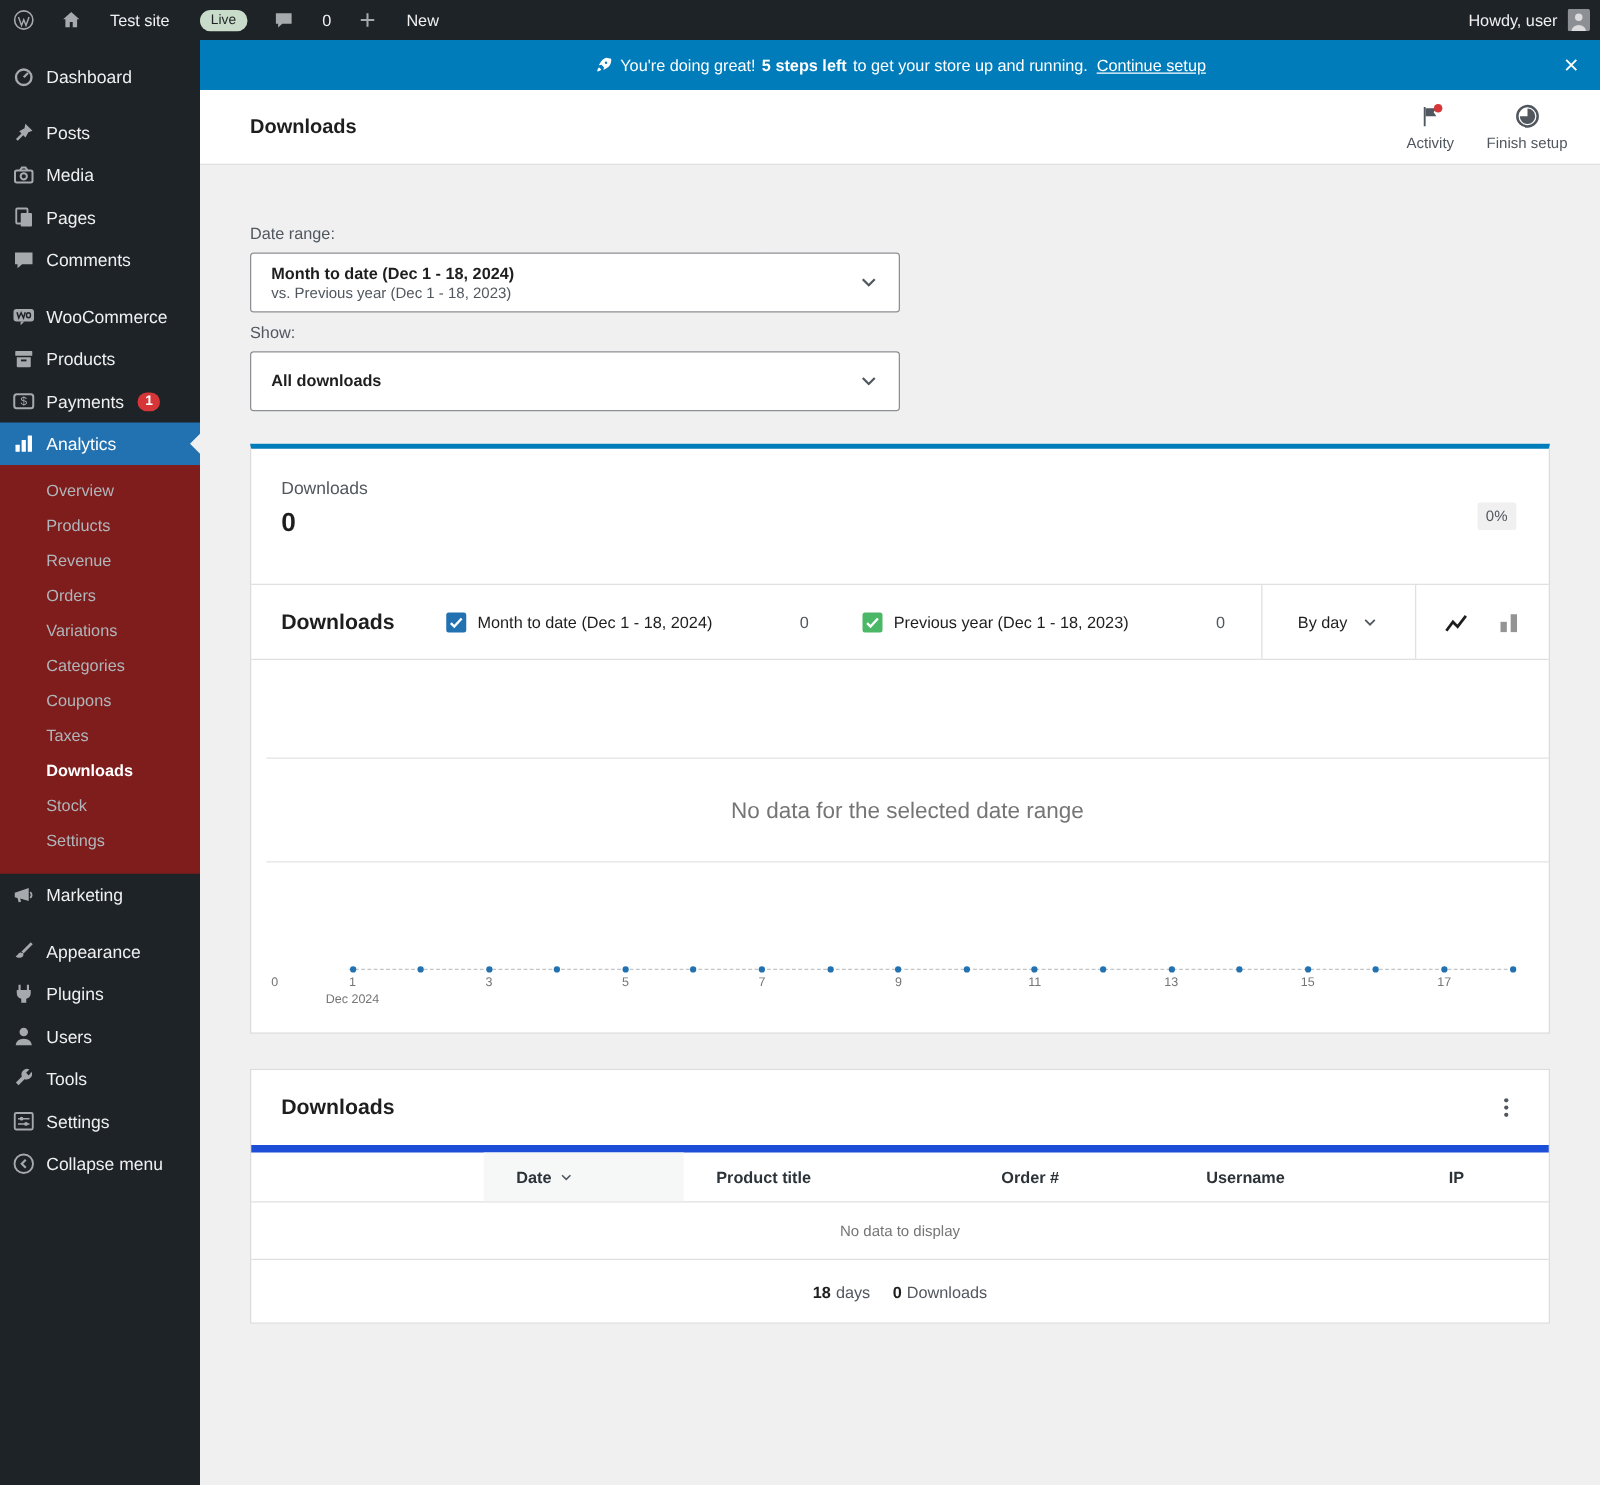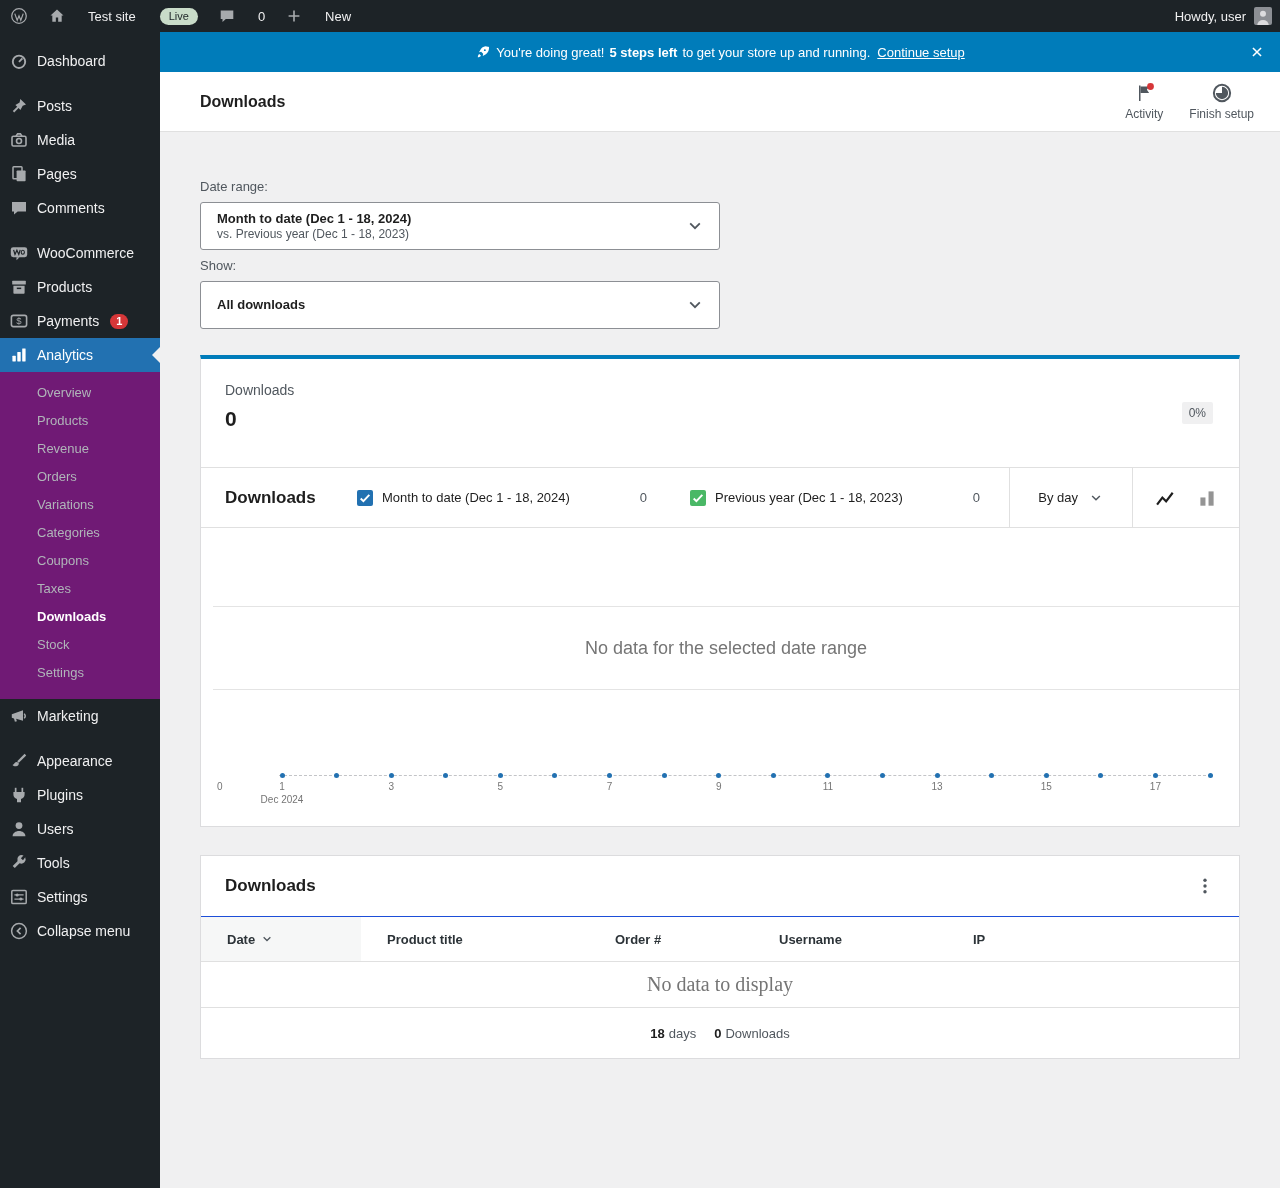--- a/index.html
+++ b/index.html
@@ -33,21 +33,21 @@
   .menu-item { display: flex; align-items: center; height: 34px; padding: 0 8px 0 9px; gap: 8px; color: #f0f0f1; font-size: 14px; cursor: pointer; position: relative; }
   .menu-icon { width: 20px; height: 20px; color: #a7aaad; flex: none; }
   .menu-sep { height: 11px; }
   .menu-item.active { background: #2271b1; color: #fff; }
   .menu-item.active .menu-icon { color: #fff; }
   .menu-item.active::after {
     content: ""; position: absolute; right: 0; top: 50%; transform: translateY(-50%);
     border: 8px solid transparent; border-right-color: #f0f0f1;
   }
   .count-badge { margin-left: 3px; background: #d63638; color: #fff; font-size: 11px; line-height: 1; padding: 2px 6px; border-radius: 9px; font-weight: bold; }
-  .submenu { background: #701a75; padding: 7px 0 12px; }
+  .submenu { background: #7f1d1d; padding: 7px 0 12px; }
   .submenu-item { padding: 6px 12px 6px 37px; font-size: 13px; line-height: 16px; color: #b0b5b9; cursor: pointer; }
   .submenu-item.active { color: #fff; font-weight: bold; }
 
   
   .content { position: absolute; top: 32px; left: 160px; width: 1120px; bottom: 0; overflow: hidden; }
 
   .banner { height: 40px; background: #007cba; color: #fff; display: flex; align-items: center; justify-content: center; gap: 5px; font-size: 13px; position: relative; }
   .banner-icon { width: 16px; height: 16px; }
   .banner-link { color: #fff; text-decoration: underline; cursor: pointer; margin-left: 2px; }
   .banner-close { position: absolute; right: 14px; top: 11px; width: 18px; height: 18px; color: #fff; cursor: pointer; }
@@ -97,25 +97,25 @@
   .axis-tick { position: absolute; top: 253px; transform: translateX(-50%); font-size: 10px; color: #757575; }
   .axis-sub { position: absolute; top: 266px; transform: translateX(-50%); font-size: 10px; color: #757575; }
   .axis-y-zero { position: absolute; left: 16px; top: 253px; font-size: 10px; color: #757575; }
 
   
   .table-card { margin-top: 28px; background: #fff; border: 1px solid #dcdcde; }
   .table-card-header { height: 60px; display: flex; align-items: center; justify-content: space-between; padding: 0 14px 0 24px; }
   .table-title { font-size: 17px; font-weight: bold; color: #1e1e1e; }
   .kebab-btn { width: 40px; height: 40px; display: flex; align-items: center; justify-content: center; color: #50575e; cursor: pointer; }
   .kebab-btn span[data-icon] { width: 20px; height: 20px; }
-  .table-header-row { display: flex; border-top: 1px solid #1d4ed8; border-bottom: 1px solid #e0e0e0; height: 46px; }
+  .table-header-row { display: flex; border-top: 6px solid #1d4ed8; border-bottom: 1px solid #e0e0e0; height: 46px; justify-content: flex-end; }
   .th { display: flex; align-items: center; gap: 5px; padding-left: 26px; font-size: 13px; font-weight: bold; color: #2c3338; cursor: pointer; }
   .th.sorted { background: #f6f7f7; }
   .sort-icon { width: 14px; height: 14px; color: #50575e; }
-  .table-empty-row { height: 46px; display: flex; align-items: center; justify-content: center; font-size: 20px; color: #757575; border-bottom: 1px solid #e0e0e0; font-family: Liberation Serif, serif; }
+  .table-empty-row { height: 46px; display: flex; align-items: center; justify-content: center; font-size: 12px; color: #757575; border-bottom: 1px solid #e0e0e0; }
   .table-footer { height: 50px; display: flex; align-items: center; justify-content: center; gap: 4px; font-size: 13px; color: #50575e; }
   .table-footer b { color: #1e1e1e; }
   .table-footer .gap { margin-left: 14px; }
 </style>
 </head>
 <body>
 
 <div class="admin-bar">
   <div class="ab-item">
     <span class="ab-icon" data-icon="wordpress-logo">

